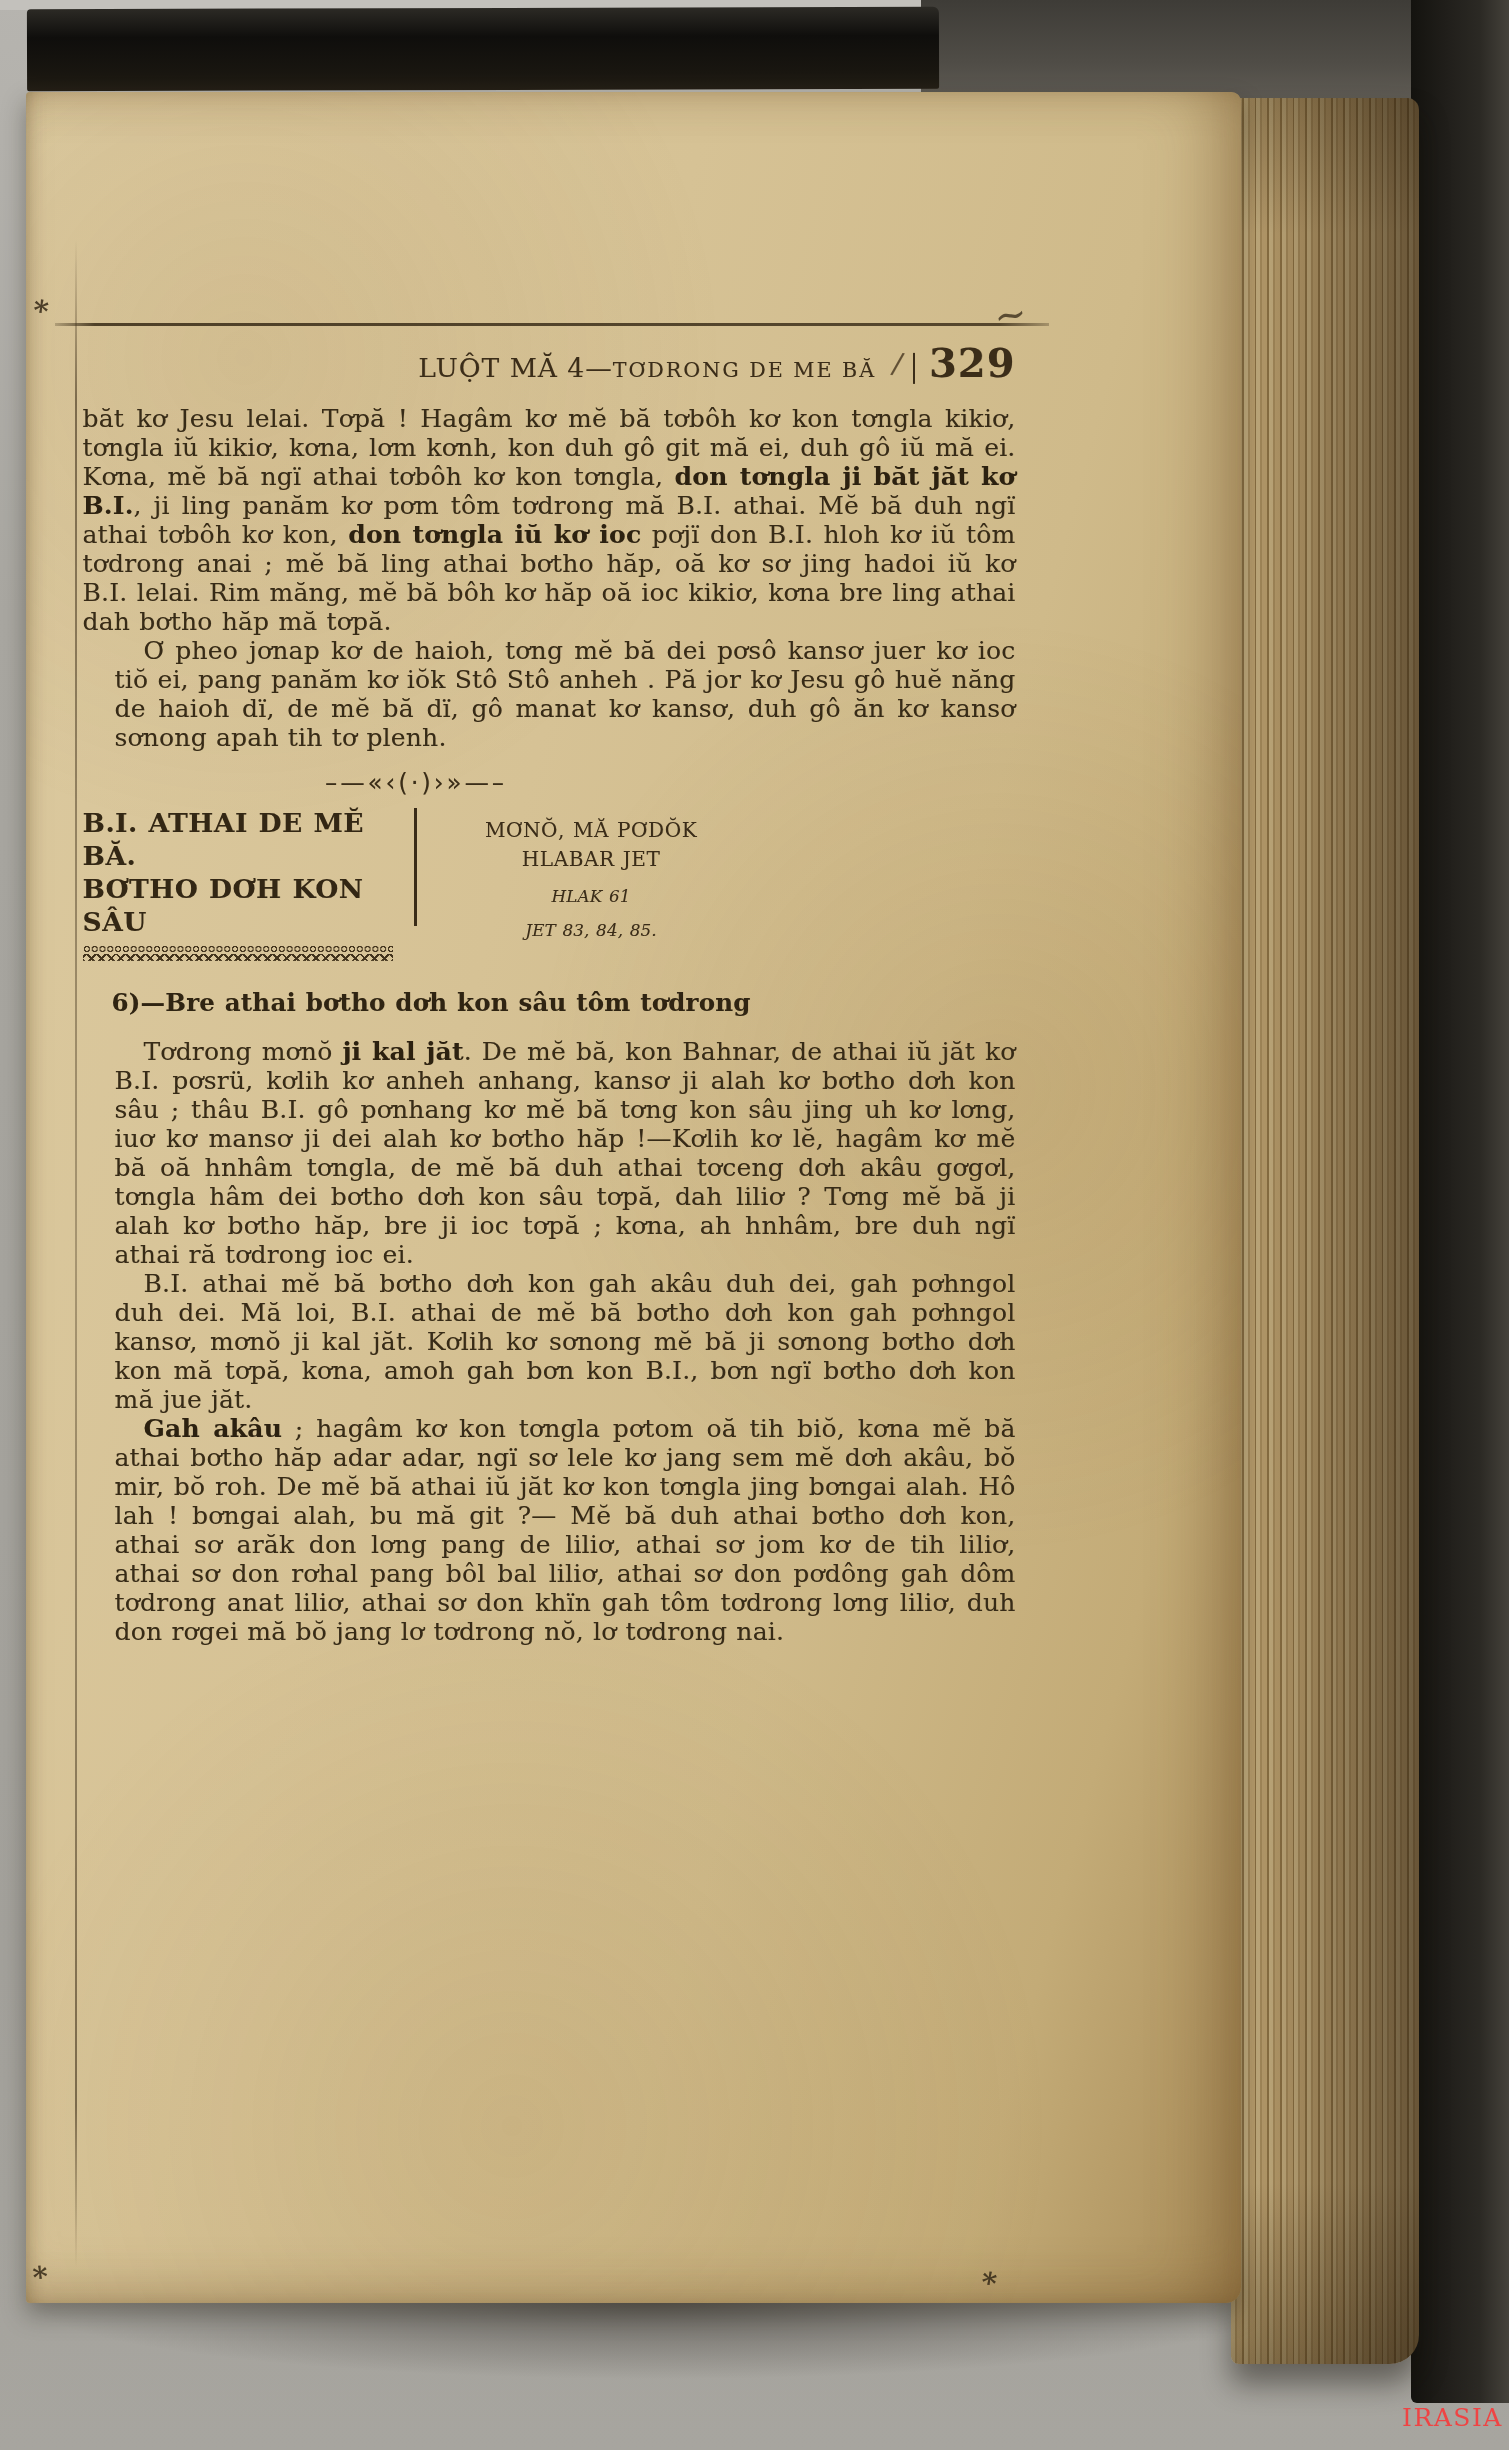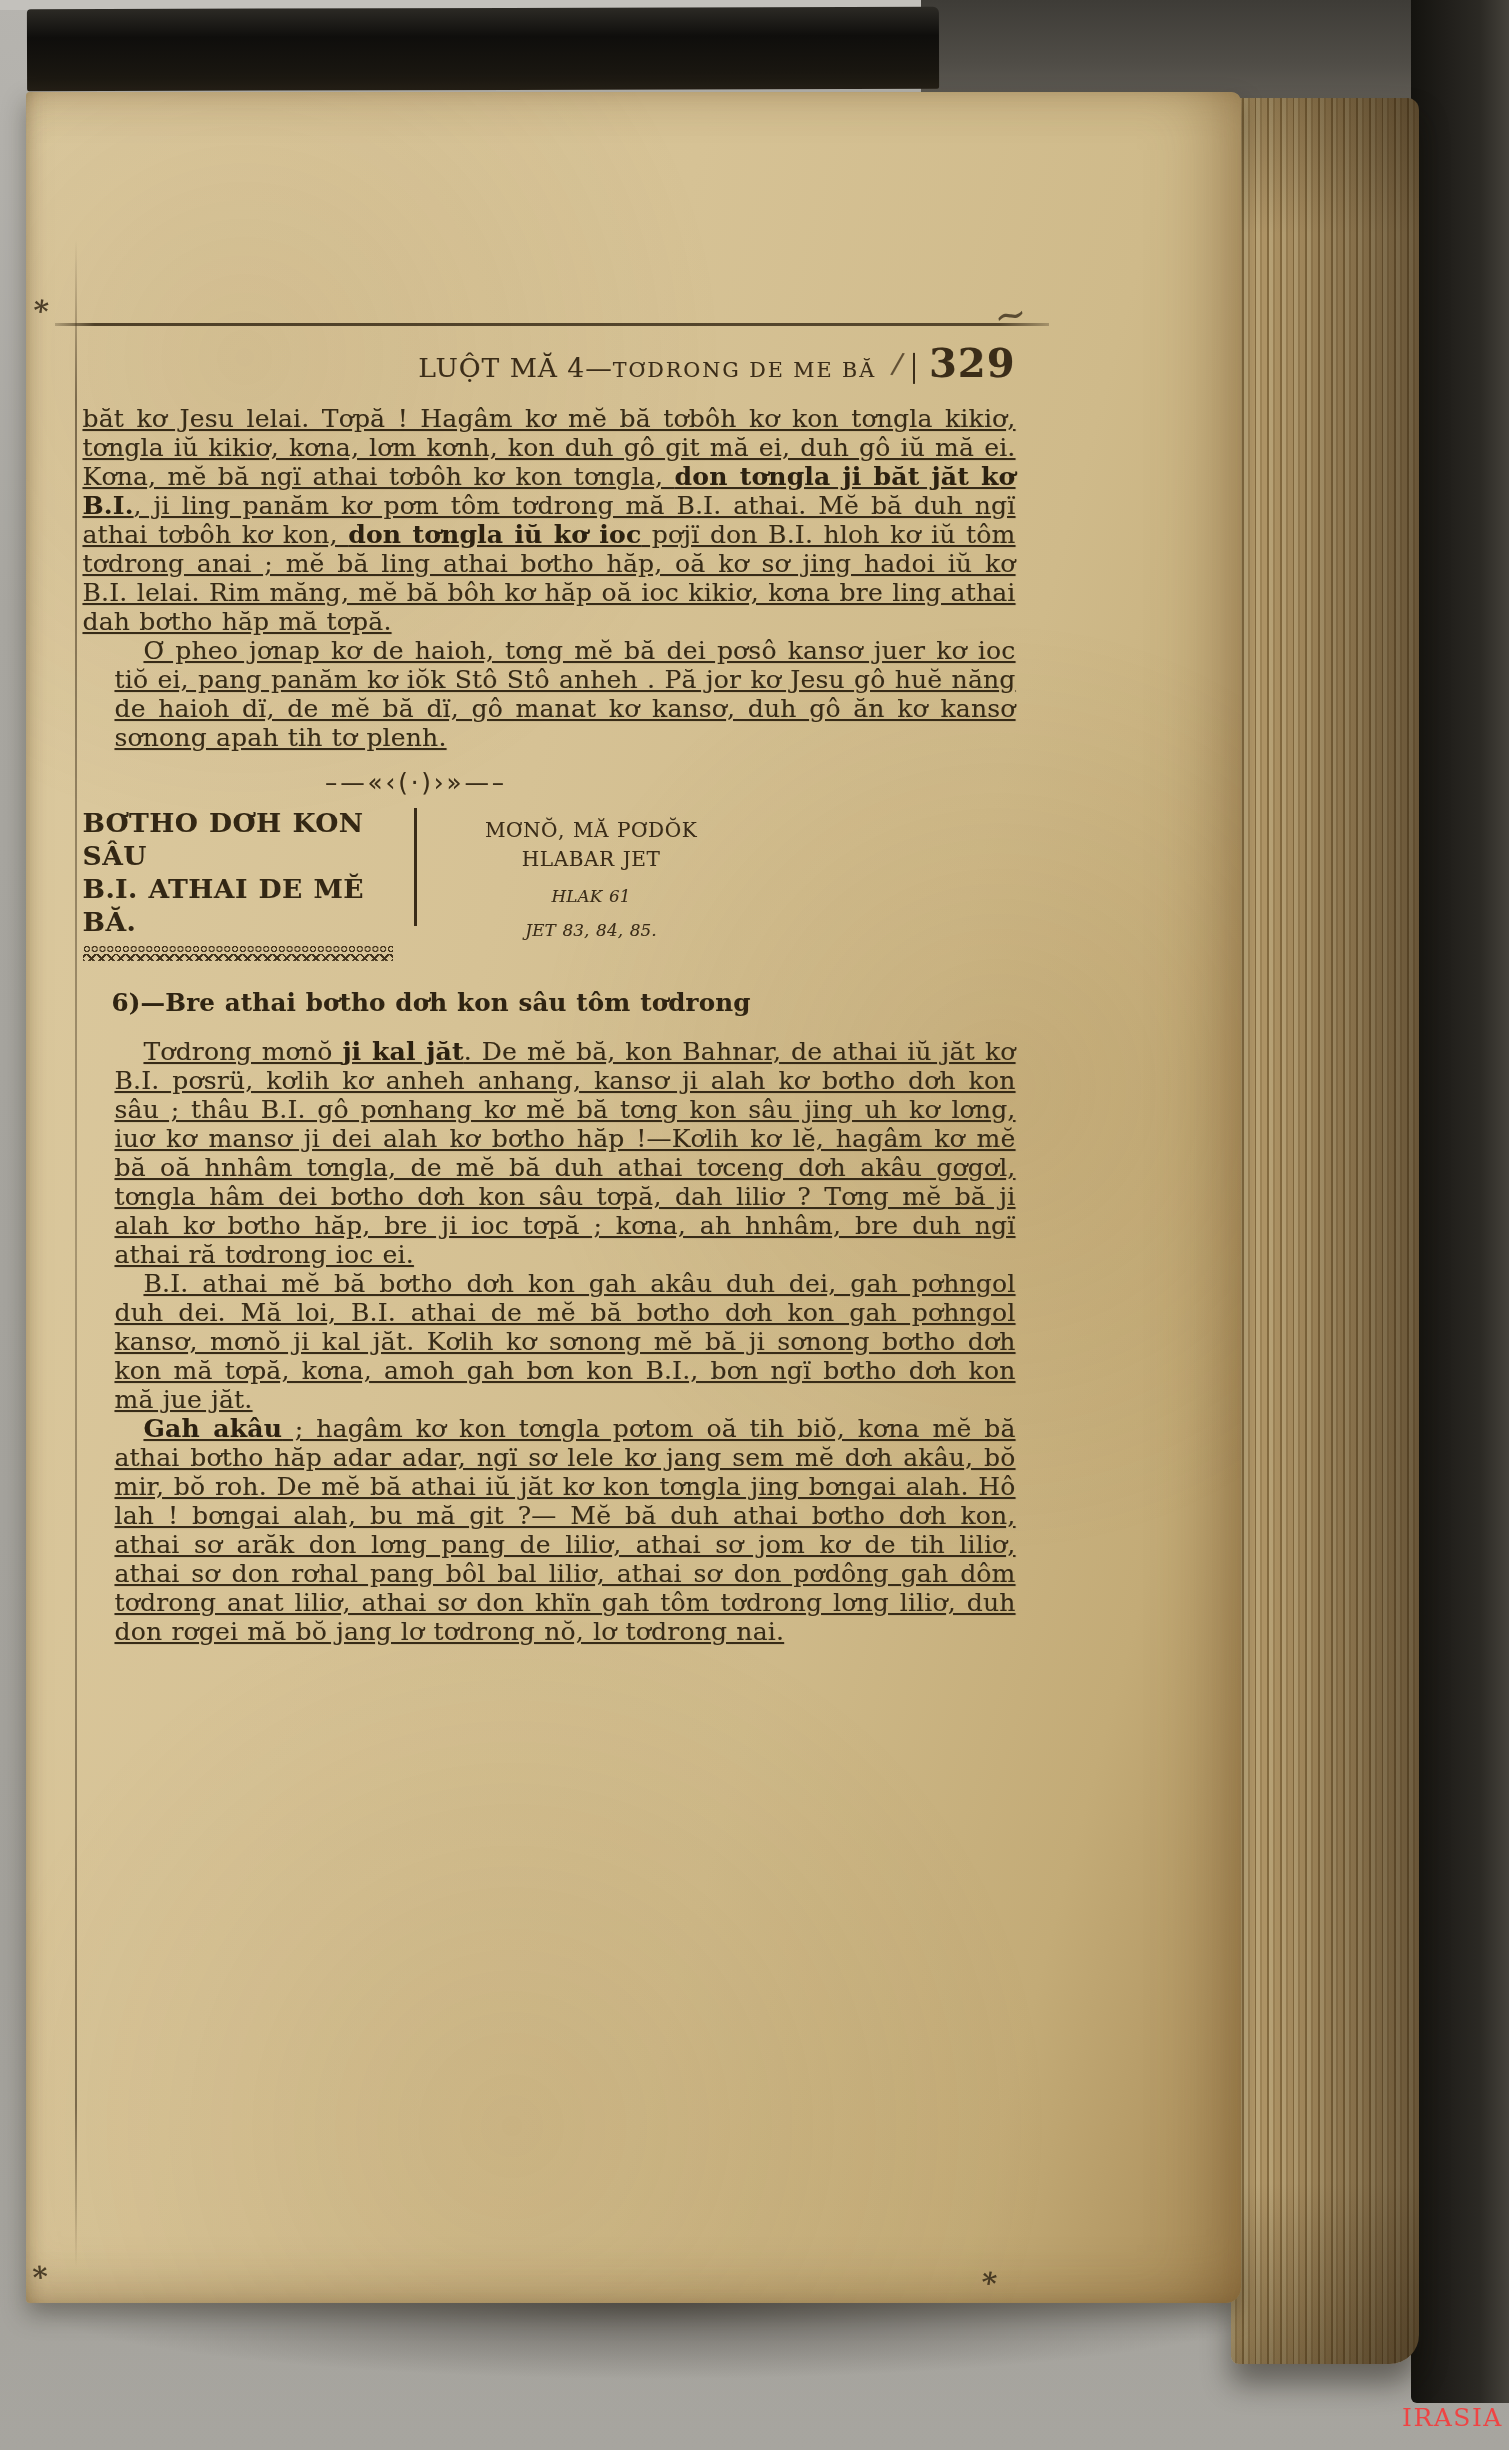--- a/index.html
+++ b/index.html
@@ -84,21 +84,21 @@
   .ht2{font-size:20.6px;letter-spacing:2px;}
   .slash{margin-left:15.7px;font-size:29px;color:rgba(60,45,25,0.65);display:inline-block;transform:rotate(12deg) translateY(-3.9px);}
   .vbar{display:inline-block;width:2px;height:31px;background:#3b2d19;margin:0 13.7px 0 11.8px;transform:translateY(6.9px);}
   .pagenum{font-size:40px;font-weight:bold;letter-spacing:1px;}
   .text-col{
     position:absolute;left:57px;top:312px;width:933px;
     font-size:25px;line-height:29px;color:#372b17;
     text-align:justify;letter-spacing:0.2px;word-spacing:1px;
     text-shadow:0.3px 0.3px 0 rgba(58,44,22,0.28);
   }
-  .para{margin:0;text-decoration:underline;}
+  .para{margin:0;}
   .para.indent{text-indent:29px;margin-left:32px;}
   .para b{font-weight:bold;color:#2c2110;}
   .divider{
     margin:15.7px 0 9.8px 108px;width:451px;text-align:center;
     font-family:"DejaVu Sans","Liberation Sans",sans-serif;
     font-size:24.5px;letter-spacing:2.9px;color:#3a2d18;
   }
   .section{display:flex;margin:9.8px 0 3.9px 0;}
   .sec-left{width:316px;}
   .sec-line{font-weight:bold;font-size:26.5px;line-height:33px;letter-spacing:0.5px;color:#332714;text-align:left;}
@@ -159,22 +159,22 @@
     <div class="text-col">
 
       <p class="para"><span>băt kơ Jesu lelai. Tơpă ! Hagâm kơ mĕ bă tơbôh kơ kon tơngla kikiơ, tơngla iŭ kikiơ, kơna, lơm kơnh, kon duh gô git mă ei, duh gô iŭ mă ei. Kơna, mĕ bă ngï athai tơbôh kơ kon tơngla, </span><b>don tơngla ji băt jăt kơ B.I.</b><span>, ji ling panăm kơ pơm tôm tơdrong mă B.I. athai. Mĕ bă duh ngï athai tơbôh kơ kon, </span><b>don tơngla iŭ kơ ioc</b><span> pơjï don B.I. hloh kơ iŭ tôm tơdrong anai ; mĕ bă ling athai bơtho hăp, oă kơ sơ jing hadoi iŭ kơ B.I. lelai. Rim măng, mĕ bă bôh kơ hăp oă ioc kikiơ, kơna bre ling athai dah bơtho hăp mă tơpă.</span></p>
 
       <p class="para indent"><span>Ơ pheo jơnap kơ de haioh, tơng mĕ bă dei pơsô kansơ juer kơ ioc tiŏ ei, pang panăm kơ iŏk Stô Stô anheh . Pă jor kơ Jesu gô huĕ năng de haioh dï, de mĕ bă dï, gô manat kơ kansơ, duh gô ăn kơ kansơ sơnong apah tih tơ plenh.</span></p>
 
       <div class="divider">–—«‹(·)›»—–</div>
 
       <div class="section">
         <div class="sec-left">
+          <div class="sec-line">B.I. ATHAI DE MĔ BĂ.</div>
           <div class="sec-line">BƠTHO DƠH KON SÂU</div>
-          <div class="sec-line">B.I. ATHAI DE MĔ BĂ.</div>
           <div class="zigzag"></div>
         </div>
         <div class="sec-vr"></div>
         <div class="sec-right">
           <div class="ref1">MƠNŎ, MĂ PƠDŎK HLABAR JET</div>
           <div class="ref2">HLAK 61</div>
           <div class="ref3">JET 83, 84, 85.</div>
         </div>
       </div>
 

